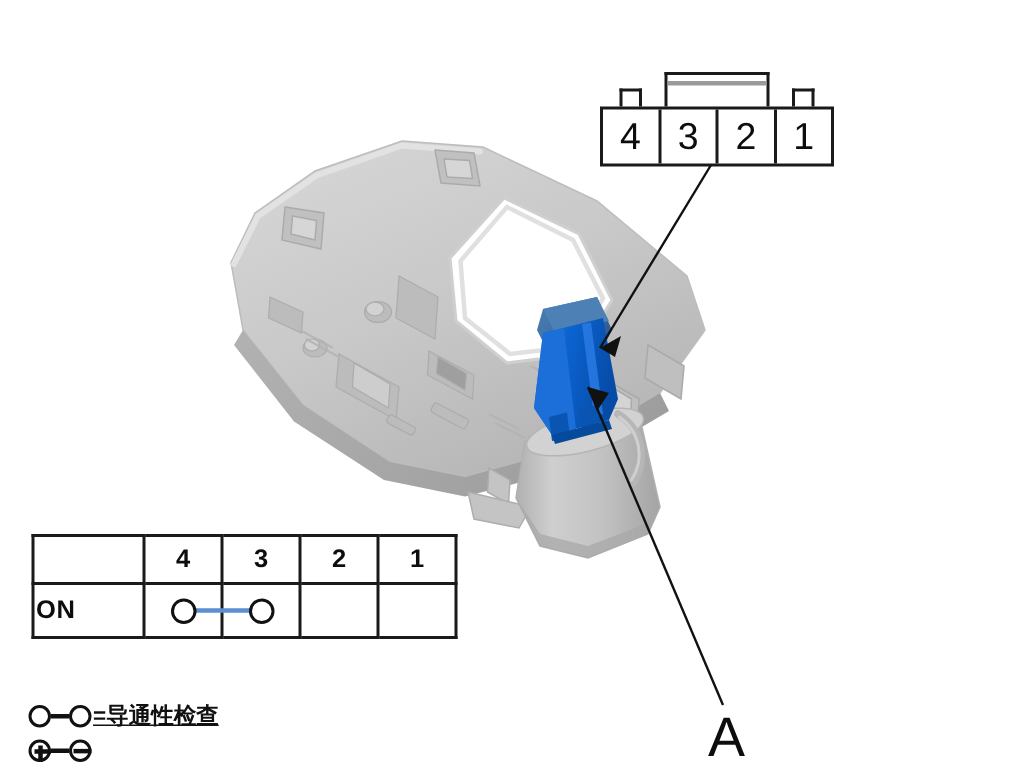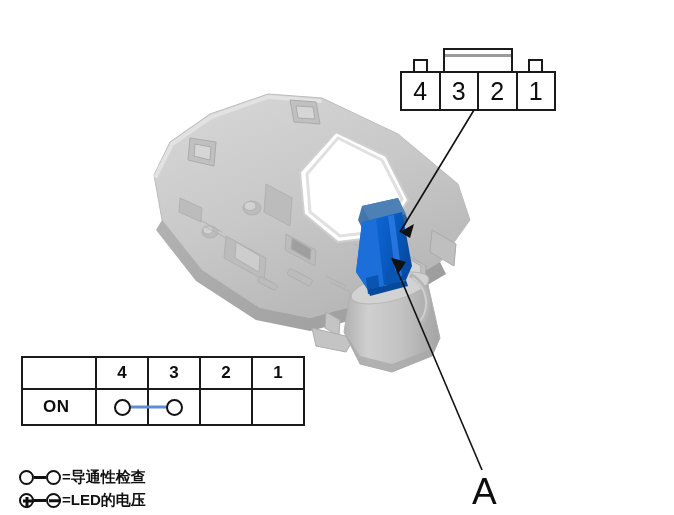--- a/index.html
+++ b/index.html
@@ -128,21 +128,21 @@
     font-size: 17px;
     font-weight: bold;
     color: #0d0d0d;
     position: relative;
   }
   #inspection-table .col-label { width: 72px; height: 30px; }
   #inspection-table .col-pin   { width: 50px; }
   #inspection-table .row-state { height: 36px; }
   #inspection-table .state-cell {
     text-align: left;
-    padding-left: 20px;
+    padding-left: 1px;
     font-size: 17px;
     letter-spacing: 0.5px;
   }
 
   
   .sym-wrap {
     position: absolute;
     left: 0; top: 0;
     width: 100%; height: 100%;
     display: flex;
@@ -205,20 +205,21 @@
   .legend-syms .sym-circle { width: 15px; height: 15px; border-width: 2px; }
   .legend-dash {
     width: 12px;
     height: 2.5px;
     background: #111111;
   }
   .legend-text {
     font-size: 15px;
     font-weight: bold;
     color: #111111;
+    text-decoration: underline;
   }
 </style>
 </head>
 <body>
 
 <div id="page">
 
   <div id="product-illustration">
     <svg width="370" height="310" viewBox="0 0 370 310" xmlns="http://www.w3.org/2000/svg">
       <defs>
@@ -406,17 +407,16 @@
         <span class="sym-circle"></span>
       </span>
       <span class="legend-text">=导通性检查</span>
     </div>
     <div class="legend-row">
       <span class="legend-syms">
         <span class="sym-circle sym-plus"></span>
         <span class="legend-dash"></span>
         <span class="sym-circle sym-minus"></span>
       </span>
-      <span class="legend-text">=LED的电压</span>
     </div>
   </div>
 
 </div>
 
 </body></html>

